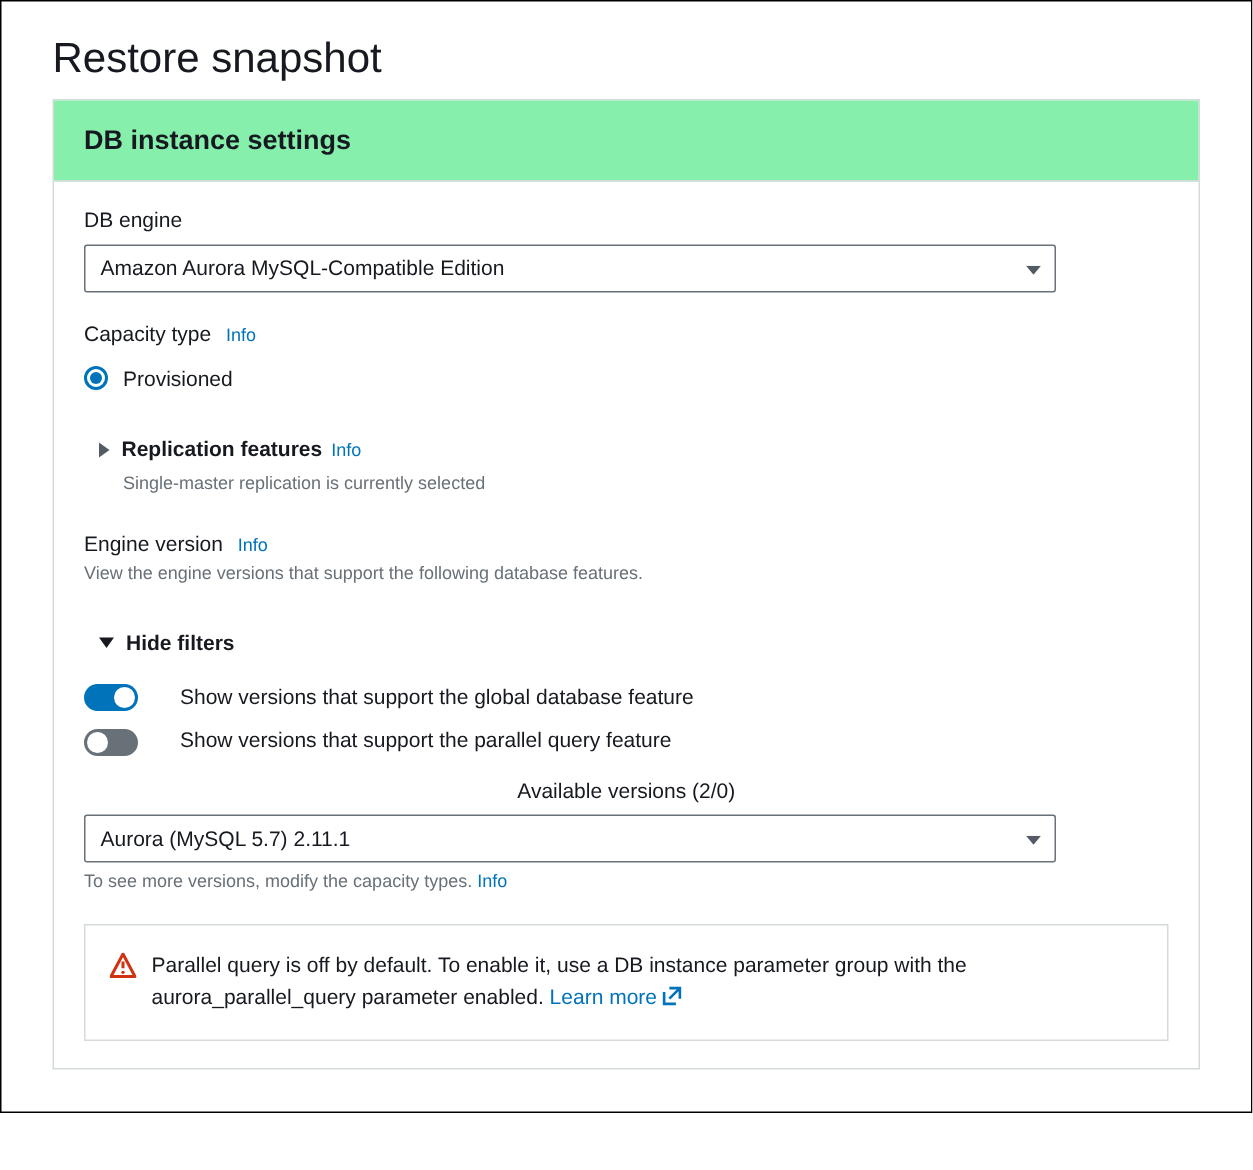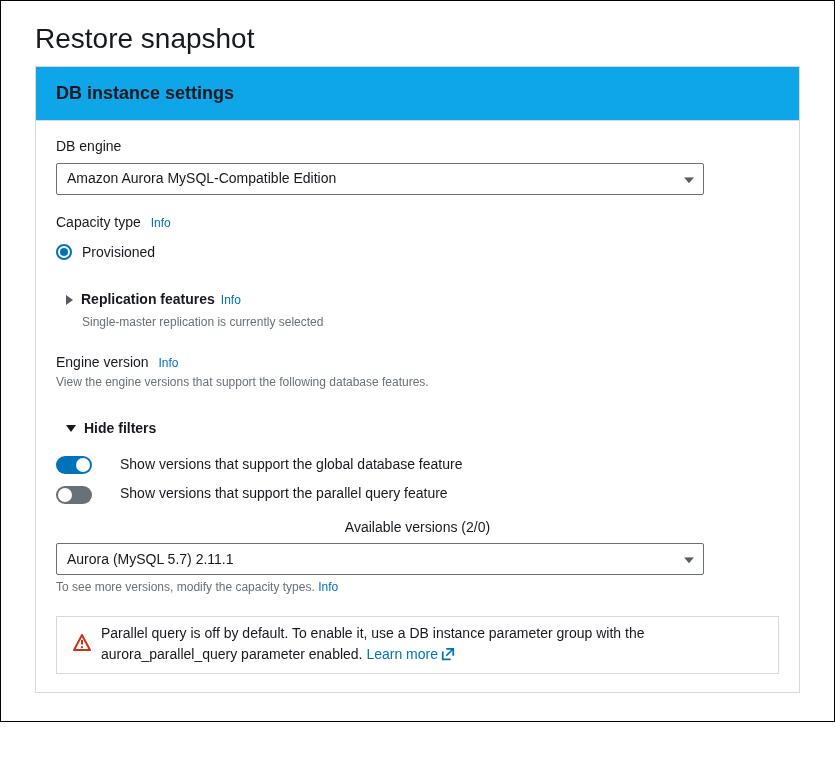--- a/index.html
+++ b/index.html
@@ -27,21 +27,21 @@
     margin-bottom: 18px;
     line-height: 1.45;
   }
   .panel {
     border: 1px solid #d5dbdb;
     border-radius: 0;
   }
   .panel-header {
     padding: 14px 20px;
     border-bottom: 1px solid #d5dbdb;
-    background: #0ea5e9;
+    background: #86efac;
   }
   .panel-header h2 {
     font-size: 18px;
     font-weight: 700;
     color: #16191f;
   }
   .panel-body {
     padding: 16px 20px 18px 20px;
   }
   .field-label {
@@ -197,23 +197,23 @@
     text-align: center;
   }
   .select-wrap.slim { margin-bottom: 4px; }
   .hint-line {
     font-size: 12px;
     color: #687078;
     margin-bottom: 20px;
   }
   .info-box {
     border: 1px solid #d5dbdb;
-    padding: 6px 16px;
-    display: flex;
-    align-items: center;
+    padding: 16px 16px;
+    display: flex;
+    align-items: flex-start;
   }
   .warn-icon {
     flex-shrink: 0;
     margin-right: 10px;
     margin-top: 2px;
   }
   .info-text {
     font-size: 14px;
     line-height: 1.5;
   }

